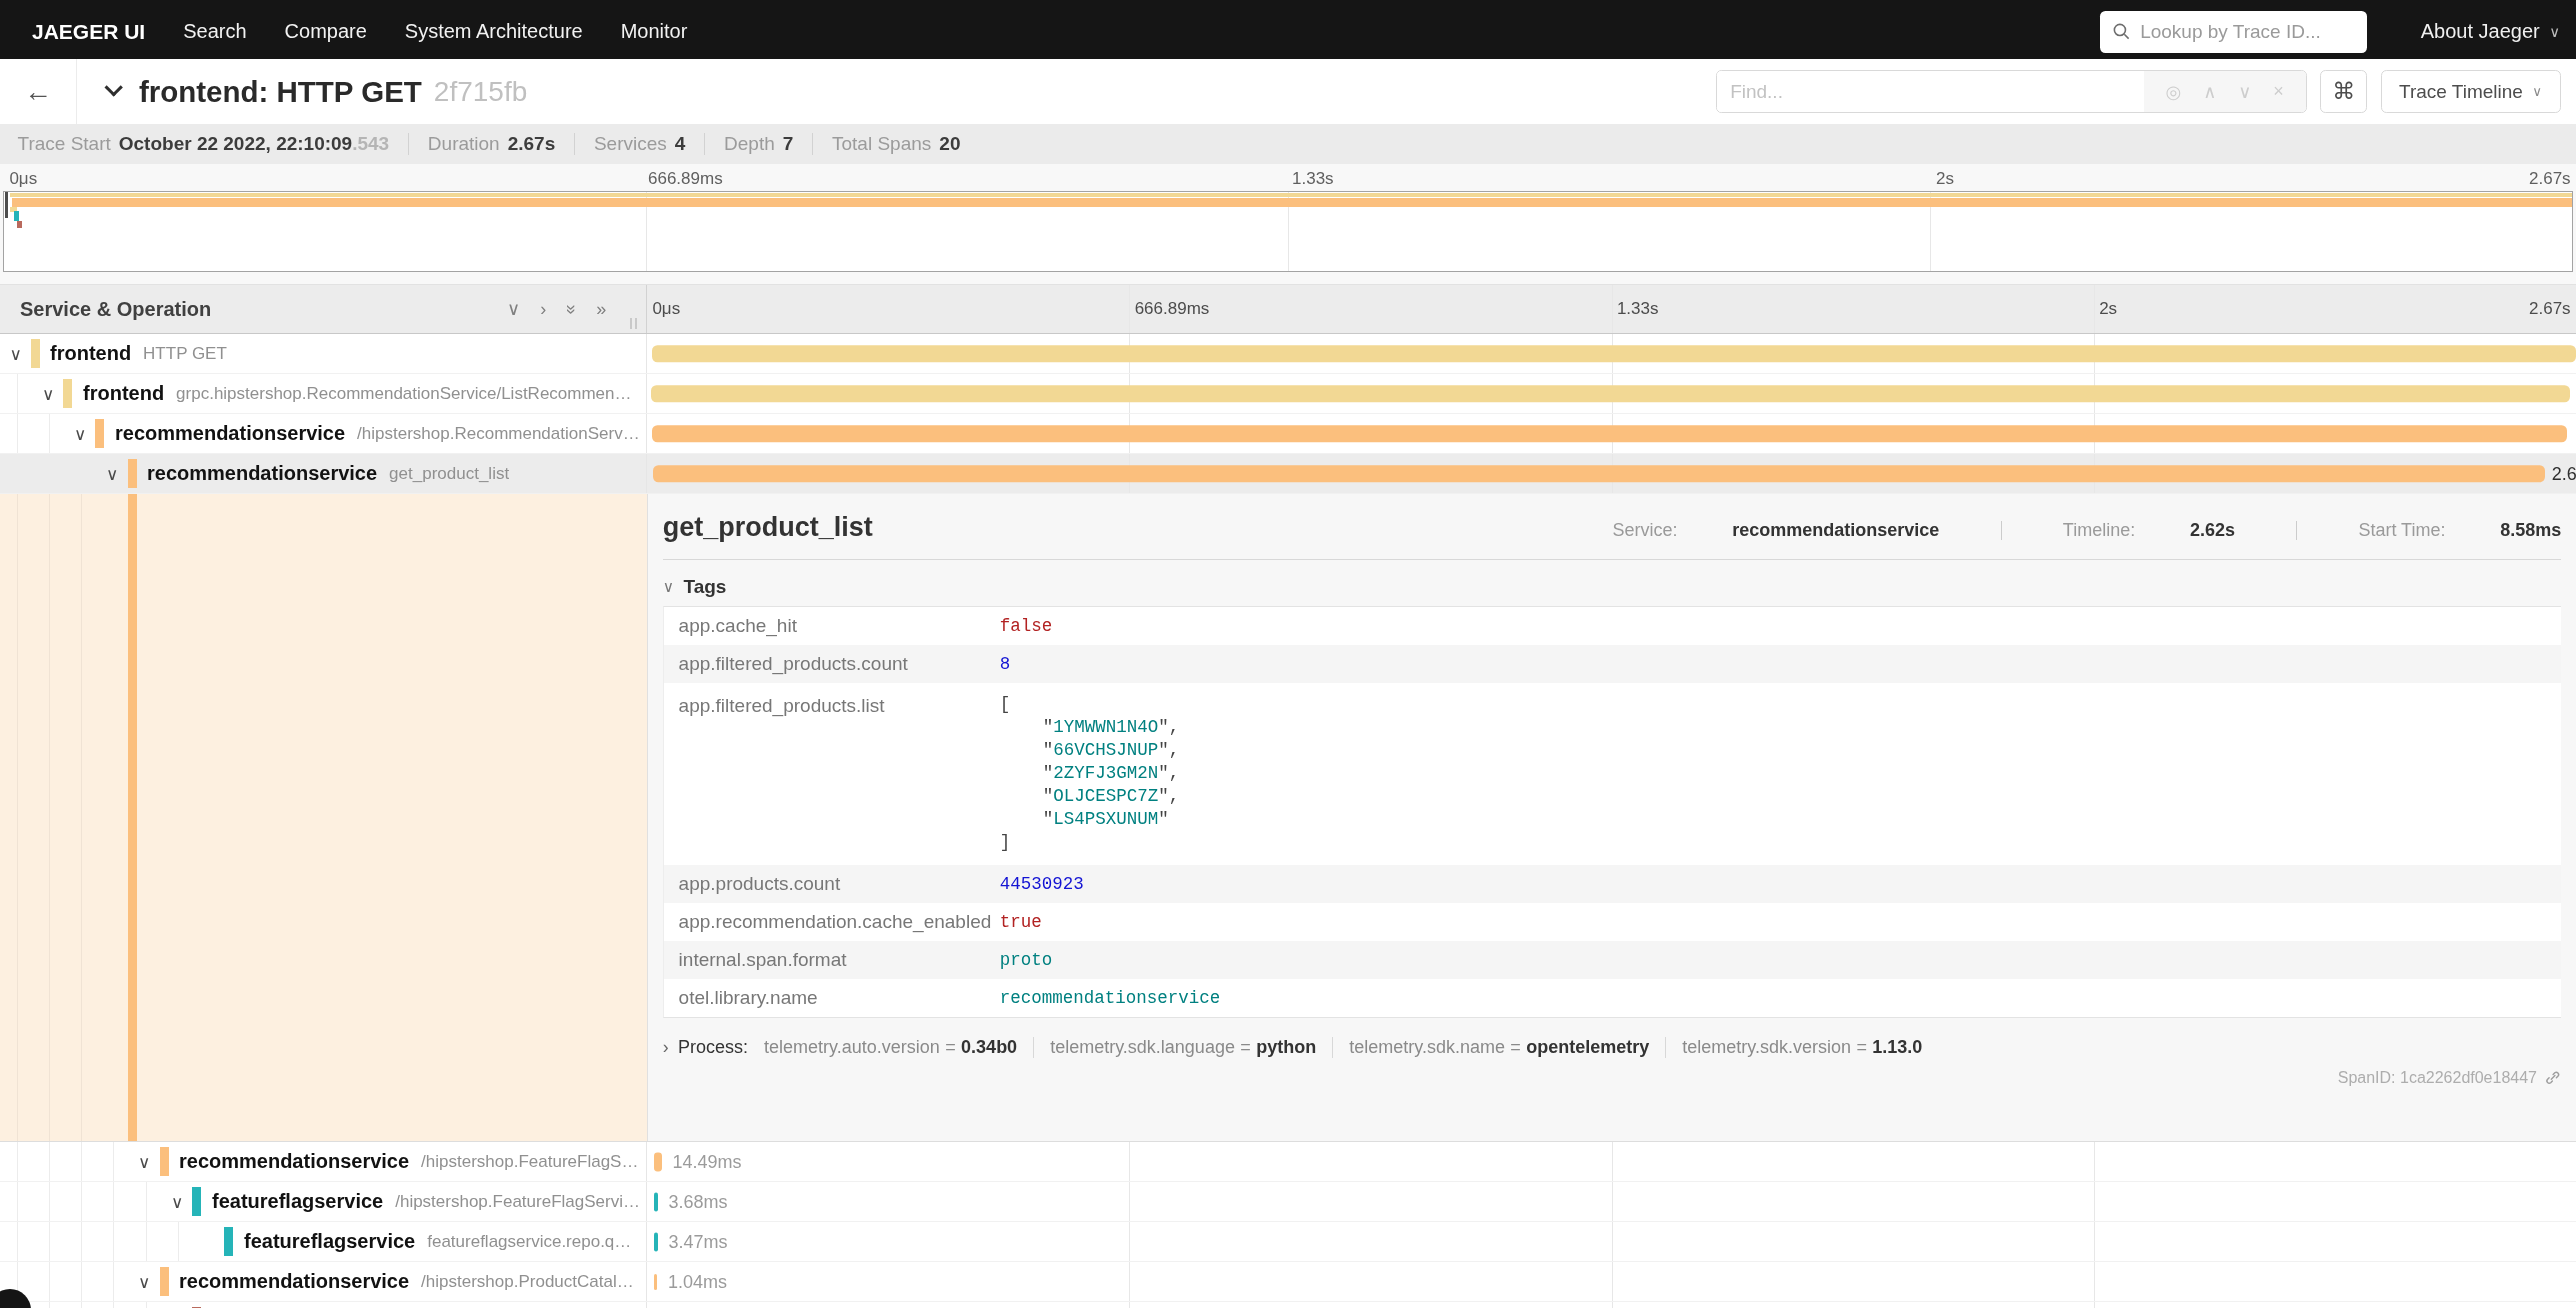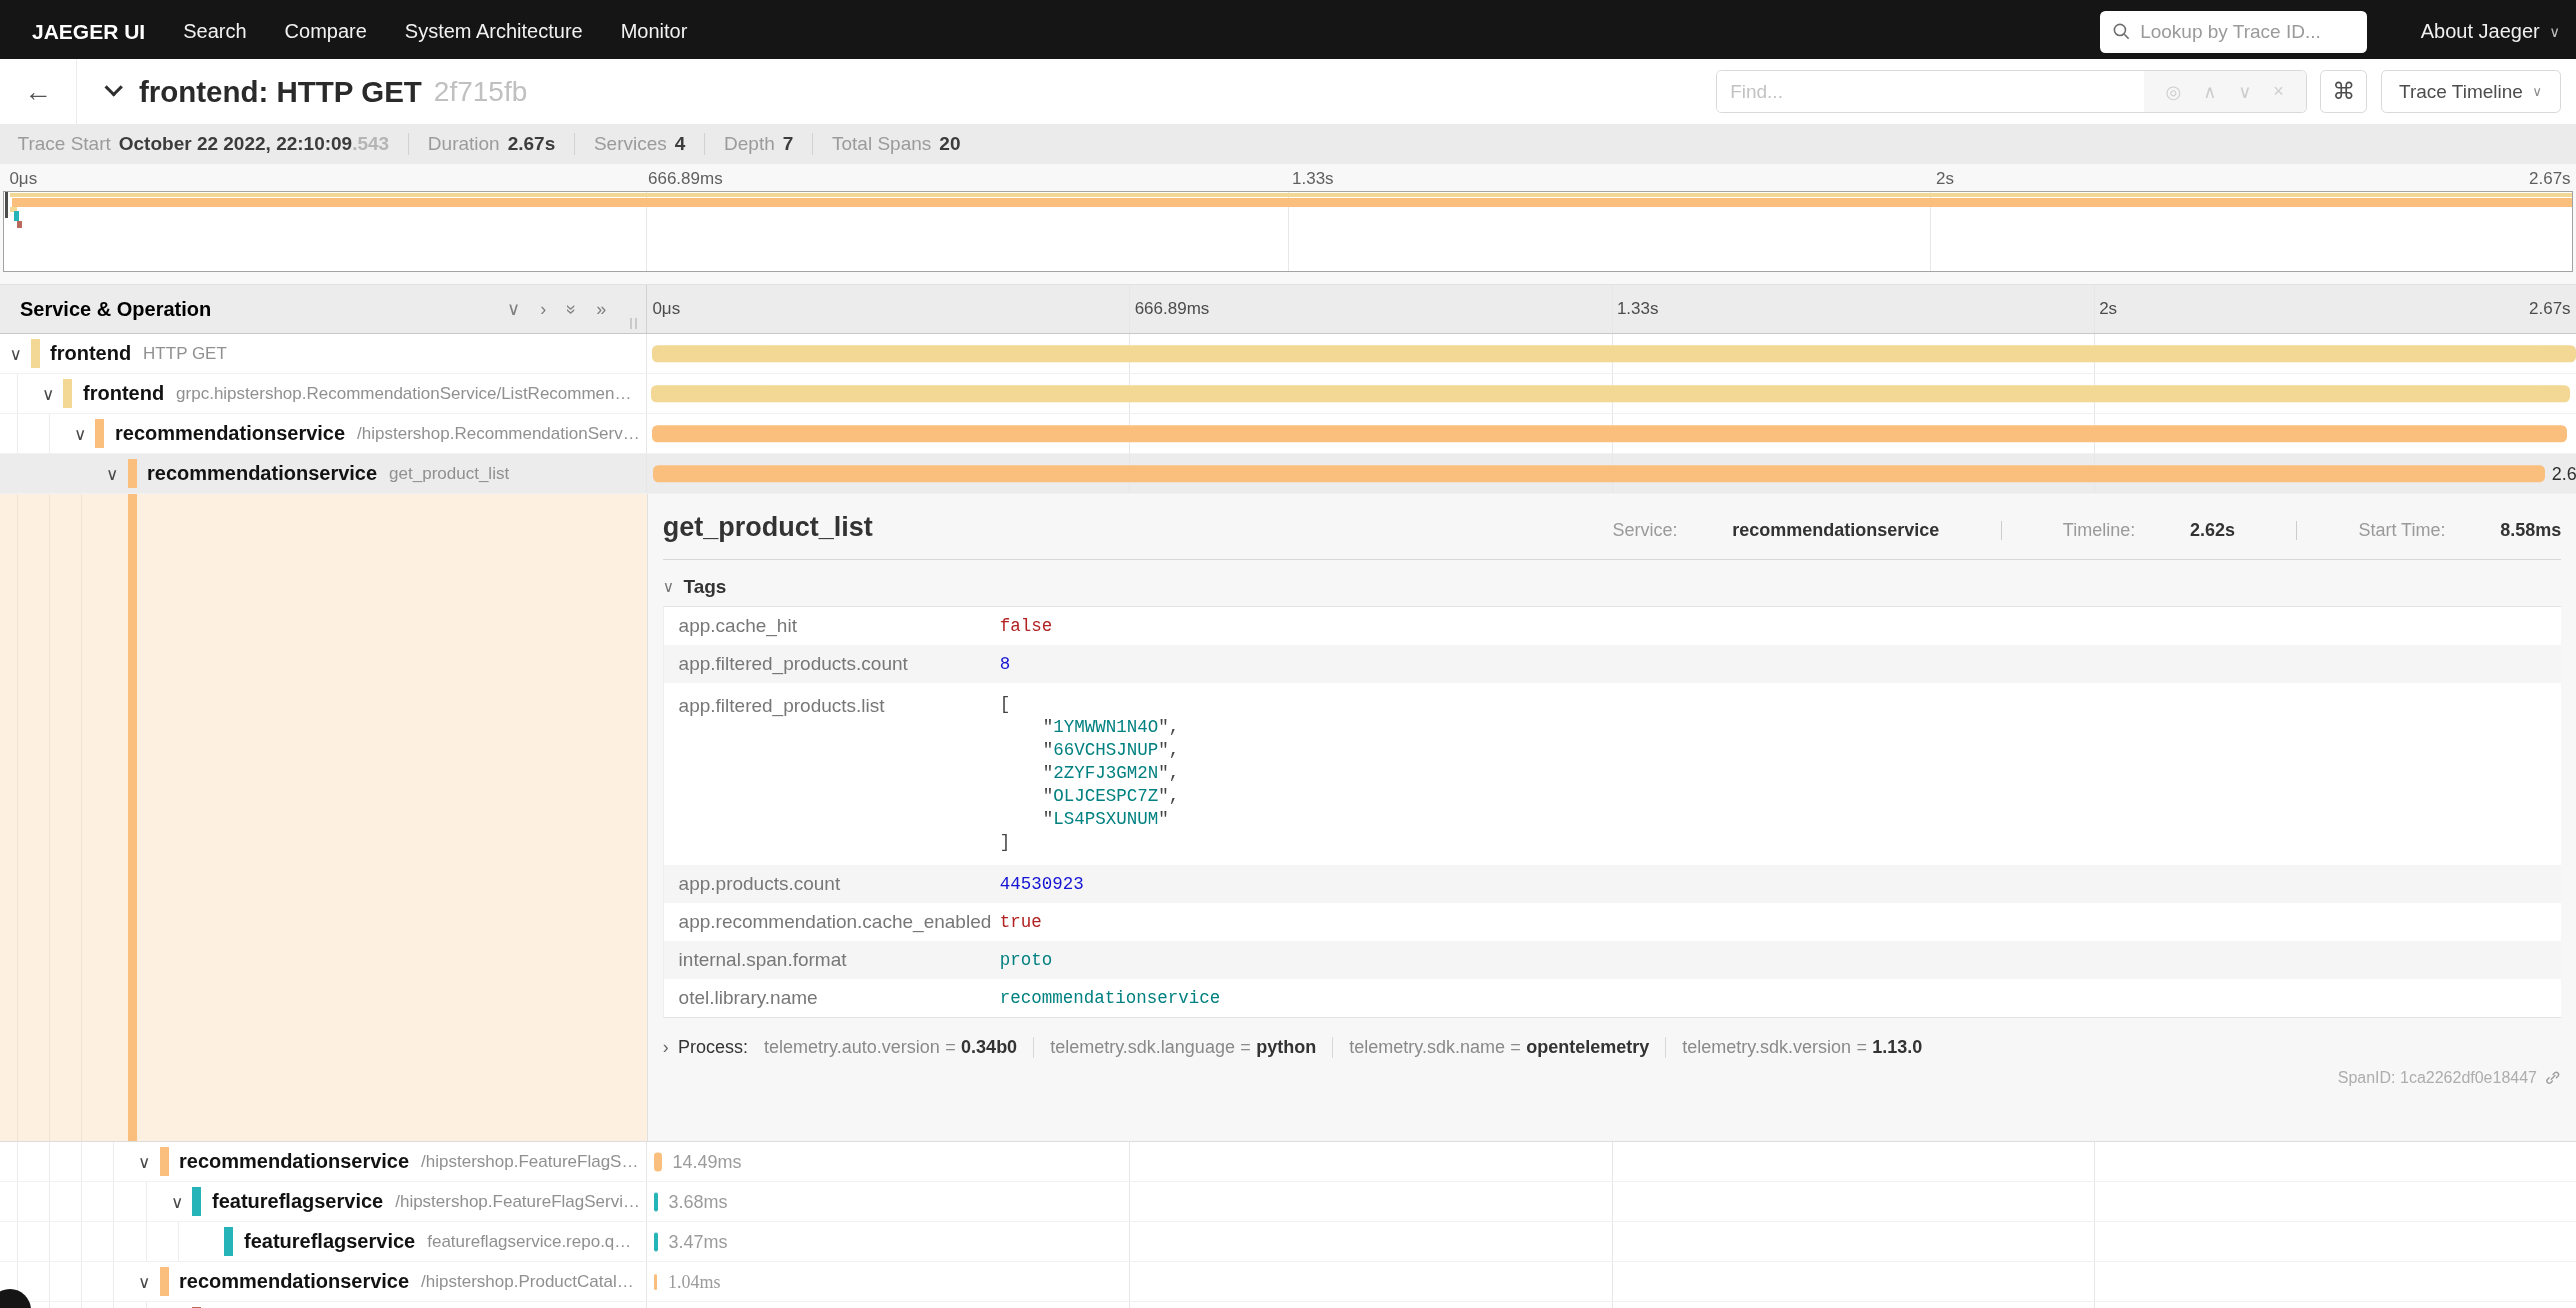--- a/index.html
+++ b/index.html
@@ -50,21 +50,21 @@
   .ruler { position:relative; height:27px; }
   .rtick { position:absolute; top:5.4px; font-size:17px; color:#5f5f5f; white-space:nowrap; }
   .mm-canvas { position:absolute; left:3.4px; right:3.4px; top:27px; height:81px; background:#fff; border:0.7px solid #a3a3a3; overflow:hidden; }
   .mm-handle { position:absolute; left:0.7px; top:0; width:3.4px; height:25.5px; background:#4d4d4d; }
   .mm-span { position:absolute; }
   .gl { position:absolute; top:0; bottom:0; width:0.7px; background:#e7e7e7; }
 
   
   .tl-header { height:50px; background:#ececec; border-top:0.7px solid #e2e2e2; border-bottom:1.3px solid #c8c8c8; display:flex; }
   .tl-left { width:647px; min-width:647px; border-right:0.7px solid #d2d2d2; position:relative; display:flex; align-items:center; }
-  .tl-title { font-size:20px; font-weight:bold; color:#000000; margin-left:20px; }
+  .tl-title { font-size:20px; font-weight:bold; color:#404040; margin-left:20px; }
   .tl-icons { position:absolute; left:507px; top:0; bottom:0; display:flex; align-items:center; gap:20px; color:#808080; font-size:18px; }
   .tl-icons .dd { display:inline-block; transform:rotate(90deg); }
   .tl-grip { position:absolute; right:9.4px; bottom:4px; display:flex; gap:2.7px; }
   .tl-grip i { width:2px; height:10.7px; background:#c9c9c9; display:block; }
   .tl-right { flex:1; position:relative; }
   .ttick { position:absolute; top:50%; transform:translateY(-50%); font-size:17px; color:#4c4c4c; white-space:nowrap; }
 
   
   .row { height:40px; display:flex; border-bottom:0.7px solid #f1f1f1; background:#fff; }
   .row.selected { background:#ececec; }
@@ -490,21 +490,21 @@
           <div class="svc-text" style="left: 179px;">
             <span class="svc">recommendationservice</span>
             <span class="op">/hipstershop.ProductCatalogSer...</span>
           </div>
         </div>
         <div class="cell-right">
           <i class="gl" style="left: 25%;"></i>
           <i class="gl" style="left: 50%;"></i>
           <i class="gl" style="left: 75%;"></i>
           <i class="tl-tick" style="width: 3.4px; height: 16px; background: rgb(251, 191, 125);"></i>
-          <span class="tick-label" style="left: 21px; font-family: Liberation Serif, serif;">1.04ms</span>
+          <span class="tick-label" style="left: 21px;">1.04ms</span>
         </div>
       </div>
       <div class="row">
         <div class="cell-left">
           <i class="guide" style="left: 17px;"></i>
           <i class="guide" style="left: 49px;"></i>
           <i class="guide" style="left: 81px;"></i>
           <i class="guide" style="left: 113px;"></i>
           <i class="guide" style="left: 146px;"></i>
           <i class="svc-color" style="left: 192px; background: rgb(185, 106, 93);"></i>

